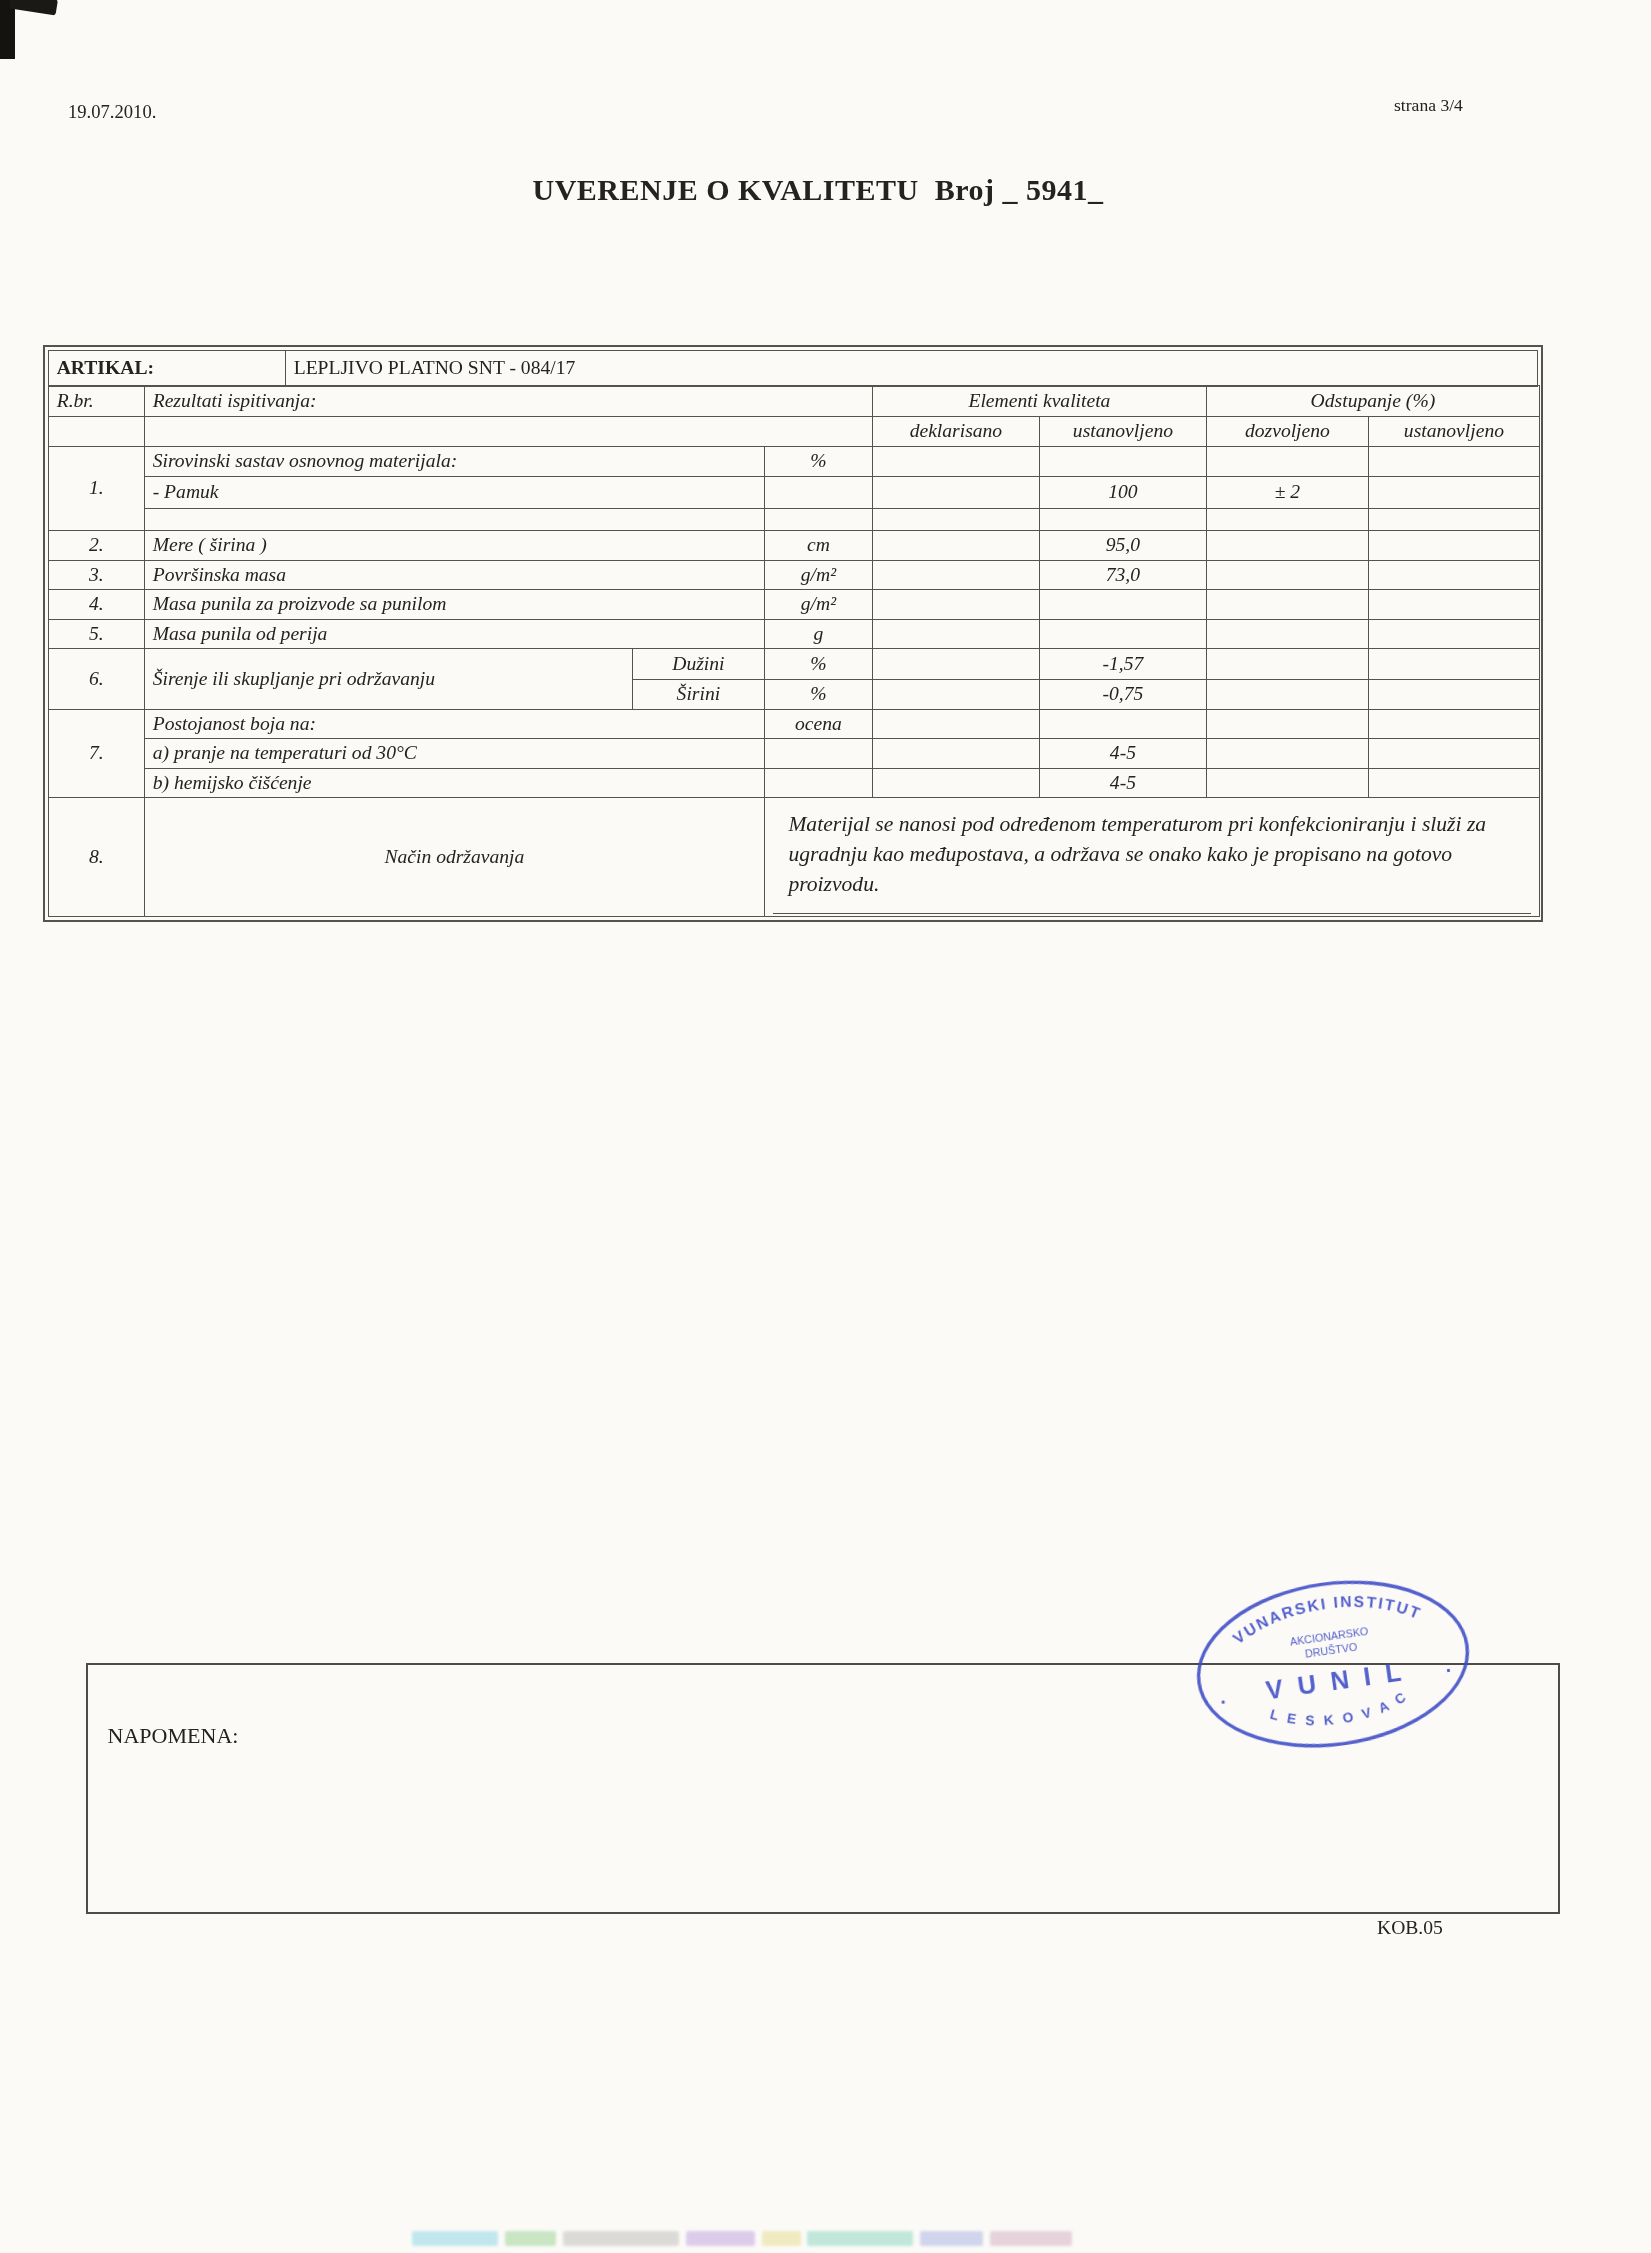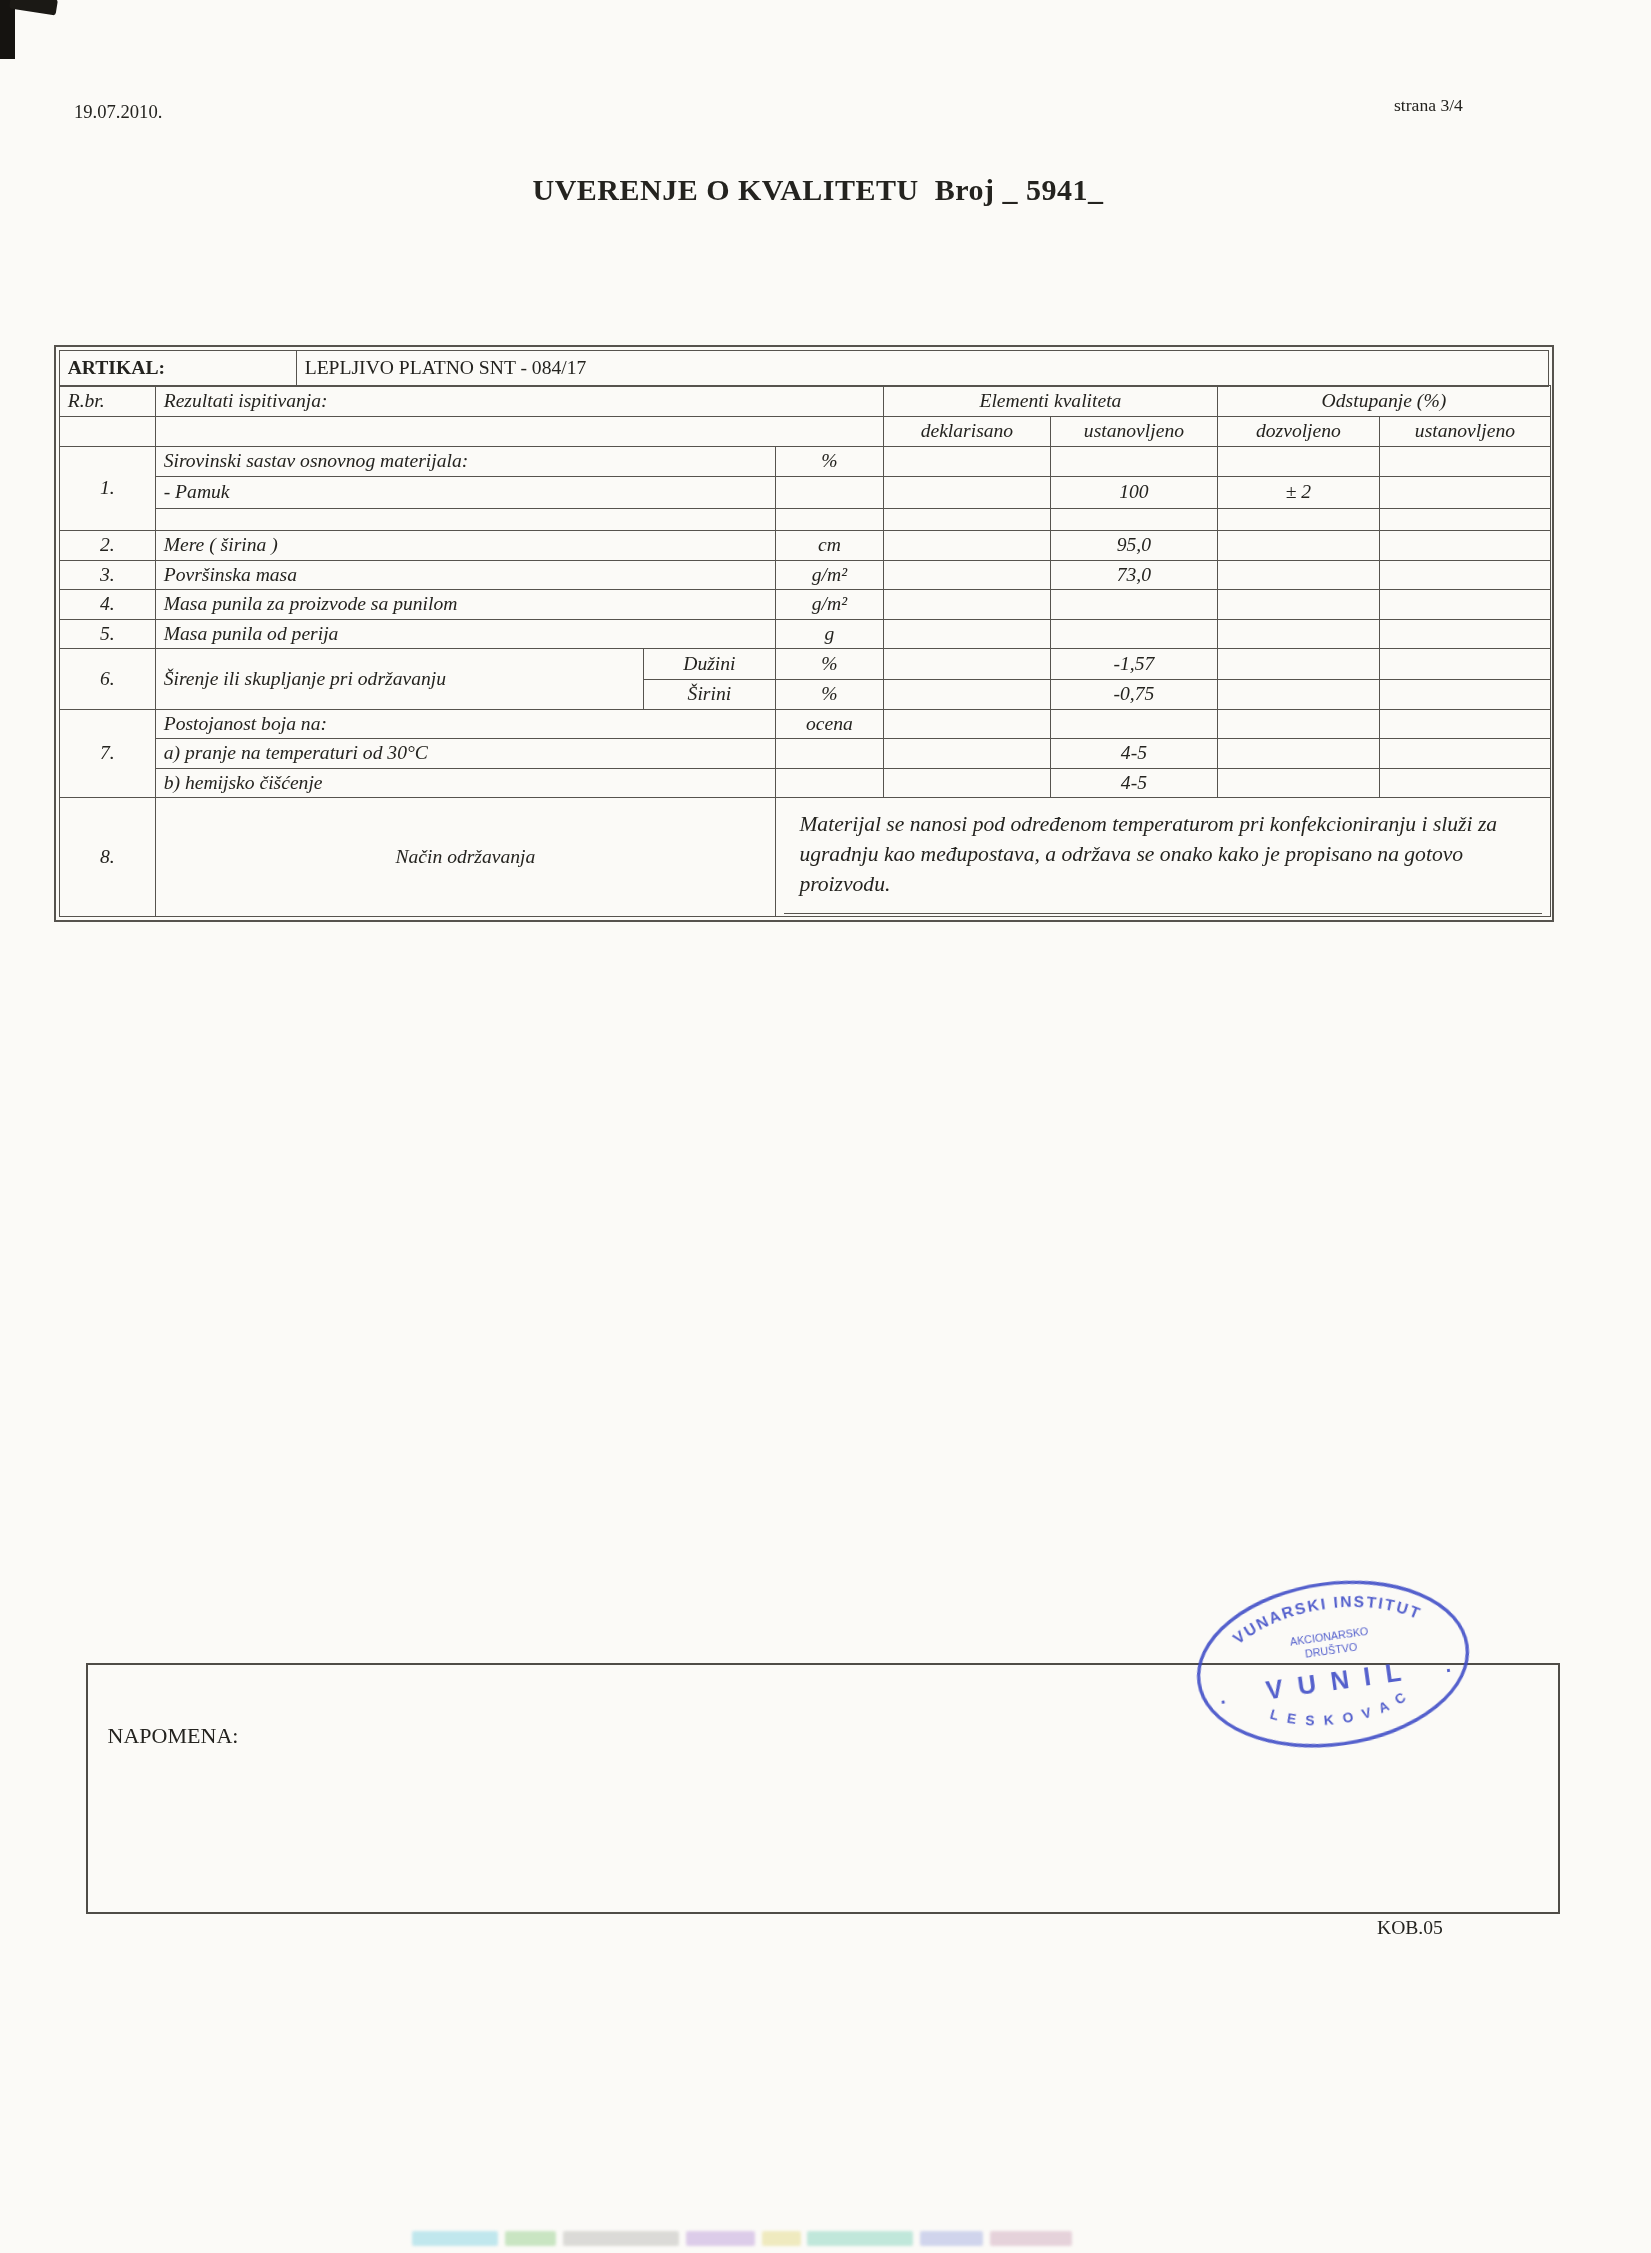--- a/index.html
+++ b/index.html
@@ -2,29 +2,29 @@
 <html><head>
 <meta charset="utf-8">
 <style>
   html,body{margin:0;padding:0;}
   body{
     width:1652px;height:2253px;position:relative;
     background:#fbfaf7;color:#24231f;
     font-family:"Liberation Serif", serif;
     overflow:hidden;
   }
-  .date-label{position:absolute;left:74px;top:101px;font-size:18.6px;text-align:center;}
+  .date-label{position:absolute;left:68px;top:101px;font-size:18.6px;text-align:center;}
   .page-label{position:absolute;left:1394px;top:84px;font-size:17.6px;margin-top:11px;}
   .doc-title{
     position:absolute;left:0;right:16px;top:173px;text-align:center;
     font-size:30px;font-weight:bold;letter-spacing:0.5px;white-space:pre;
   }
 
   .table-wrap{
-    position:absolute;left:54px;top:345px;width:1490px;
+    position:absolute;left:43px;top:345px;width:1490px;
     border:2px solid #56534e;padding:2.9px;
   }
   table.tbl{border-collapse:collapse;table-layout:fixed;width:1490px;}
   table.tbl td{
     border:1.6px solid #56534e;font-size:19.6px;line-height:1.15;
     padding:1px 7.8px;overflow:hidden;vertical-align:middle;color:#24231f;
   }
   table.main-tbl{margin-top:-1.6px;font-style:italic;}
   .cell-c{text-align:center;}
   td.num{text-align:center;}

